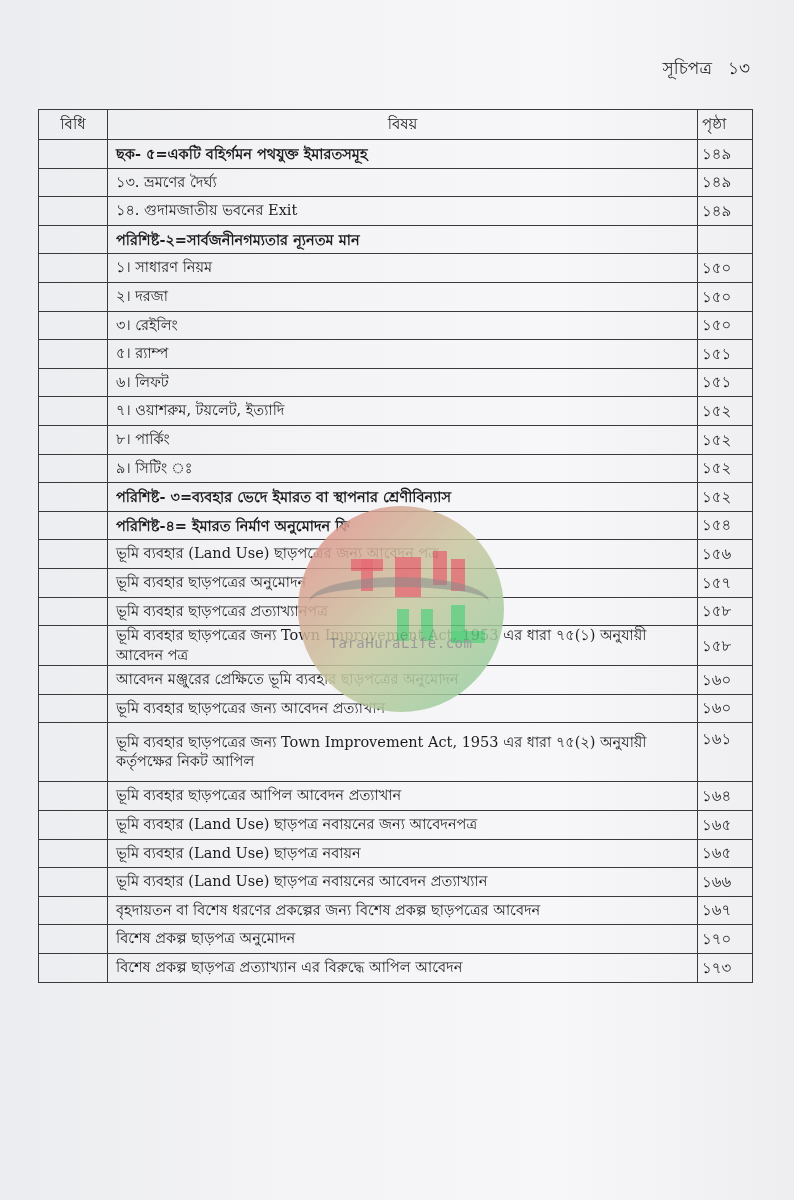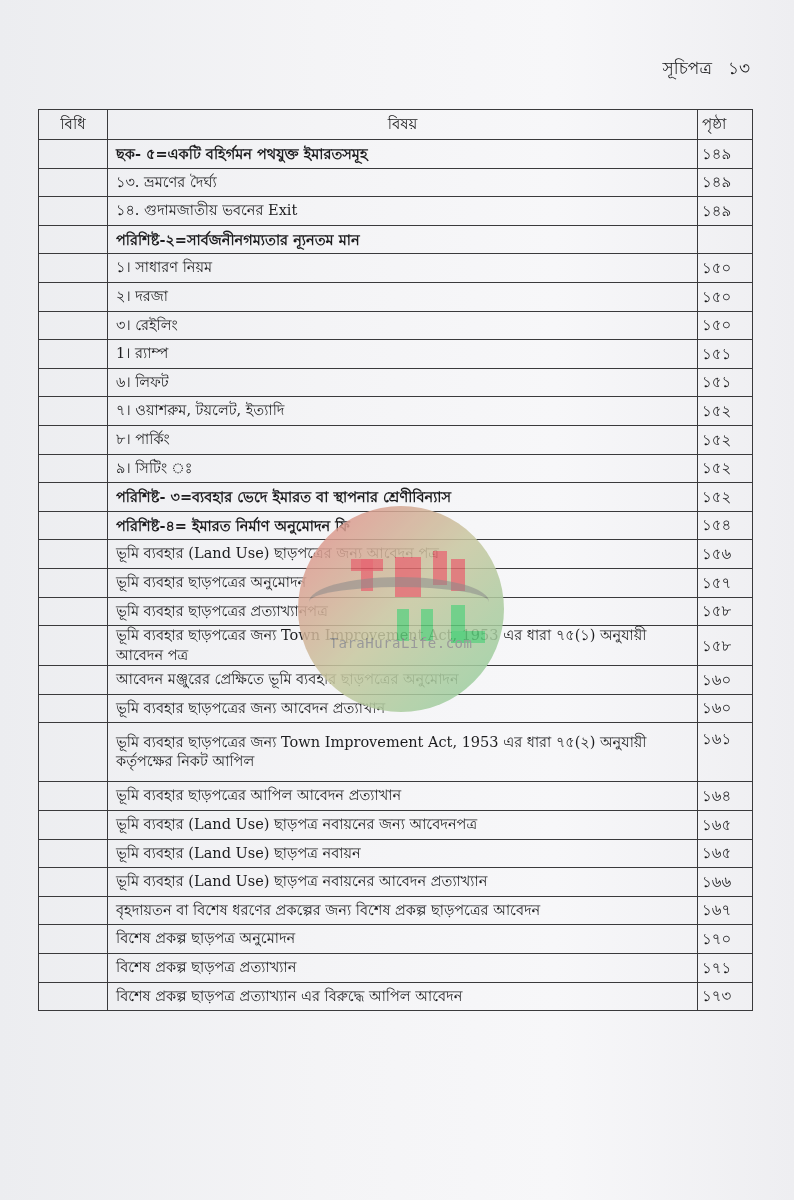--- a/index.html
+++ b/index.html
@@ -114,21 +114,21 @@
         <td class="subject">২। দরজা</td>
         <td class="col-page page-cell">১৫০</td>
       </tr>
       <tr>
         <td class="col-rule"></td>
         <td class="subject">৩। রেইলিং</td>
         <td class="col-page page-cell">১৫০</td>
       </tr>
       <tr>
         <td class="col-rule"></td>
-        <td class="subject">1। র‍্যাম্প</td>
+        <td class="subject">৫। র‍্যাম্প</td>
         <td class="col-page page-cell">১৫১</td>
       </tr>
       <tr>
         <td class="col-rule"></td>
         <td class="subject">৬। লিফট</td>
         <td class="col-page page-cell">১৫১</td>
       </tr>
       <tr>
         <td class="col-rule"></td>
         <td class="subject">৭। ওয়াশরুম, টয়লেট, ইত্যাদি</td>
@@ -211,25 +211,20 @@
       </tr>
       <tr>
         <td class="col-rule"></td>
         <td class="subject">বৃহদায়তন বা বিশেষ ধরণের প্রকল্পের জন্য বিশেষ প্রকল্প ছাড়পত্রের আবেদন</td>
         <td class="col-page page-cell">১৬৭</td>
       </tr>
       <tr>
         <td class="col-rule"></td>
         <td class="subject">বিশেষ প্রকল্প ছাড়পত্র অনুমোদন</td>
         <td class="col-page page-cell">১৭০</td>
-      </tr>
-      <tr>
-        <td class="col-rule"></td>
-        <td class="subject">বিশেষ প্রকল্প ছাড়পত্র প্রত্যাখ্যান</td>
-        <td class="col-page page-cell">১৭১</td>
       </tr>
       <tr>
         <td class="col-rule"></td>
         <td class="subject">বিশেষ প্রকল্প ছাড়পত্র প্রত্যাখ্যান এর বিরুদ্ধে আপিল আবেদন</td>
         <td class="col-page page-cell">১৭৩</td>
       </tr>
     </tbody>
 </table>
 
 <div class="watermark">

